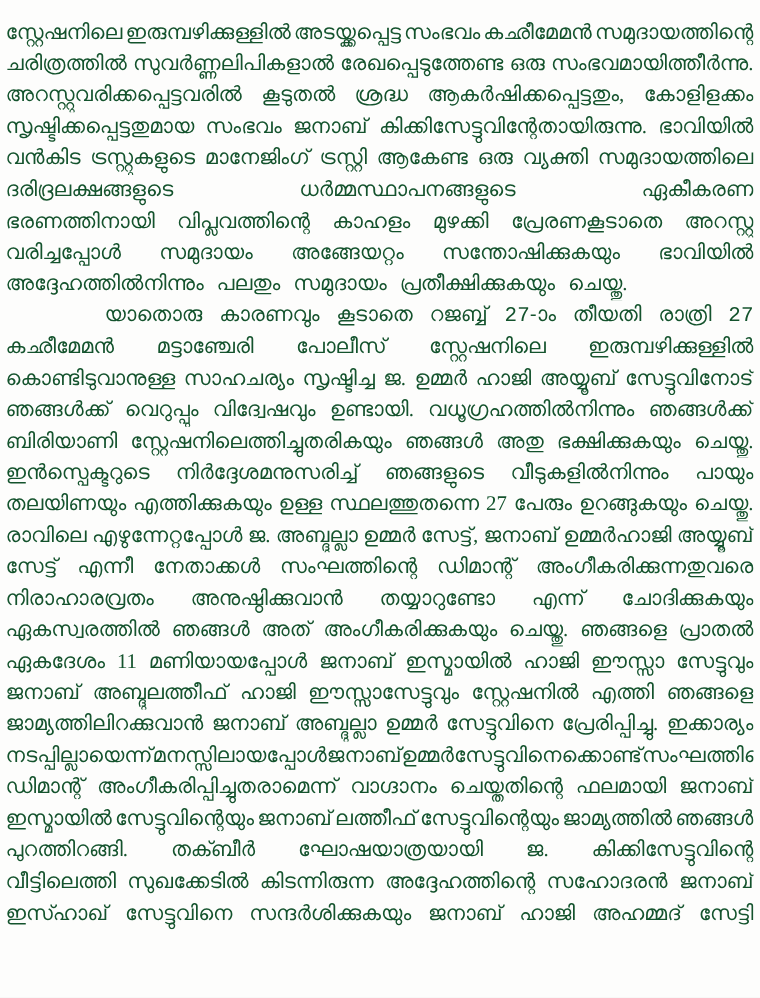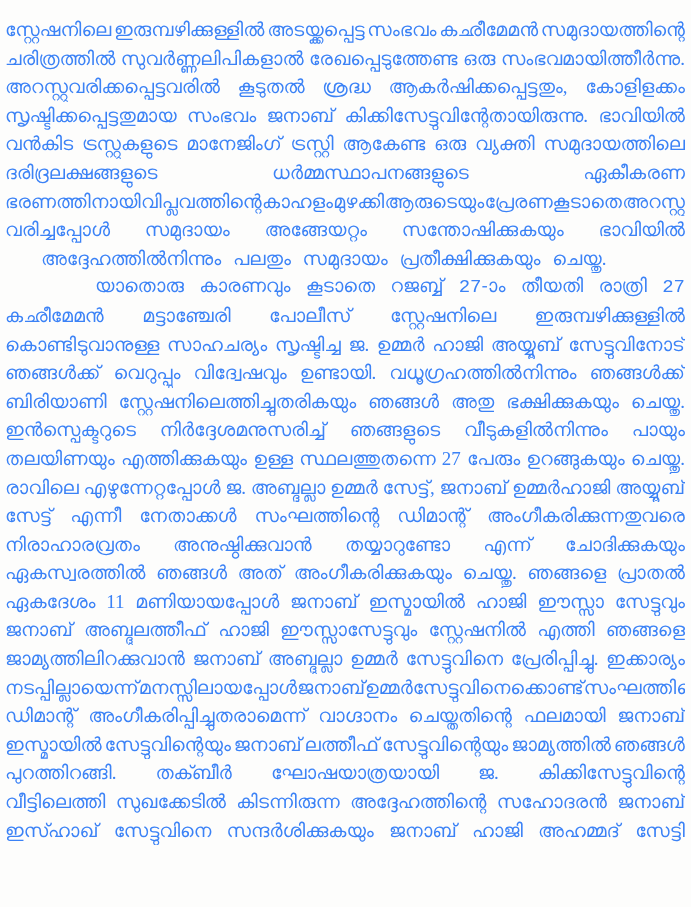--- a/index.html
+++ b/index.html
@@ -6,41 +6,40 @@
     margin: 0;
     padding: 0;
     background: #f3f3f1;
   }
   .page {
     position: relative;
     width: 691px;
     height: 907px;
     margin: 0 auto;
     background: #fdfdfc;
-    color: #3b82f6;
+    color: #14532d;
     font-family: "Liberation Serif", "DejaVu Serif", serif;
     overflow: hidden;
     box-sizing: border-box;
     padding: 16px 6px 0 5px;
   }
   .paragraph { margin: 0; }
   .line {
     display: flex;
     justify-content: space-between;
     align-items: baseline;
     height: 28.6px;
     font-size: 19px;
     line-height: 28.6px;
     white-space: nowrap;
     overflow: hidden;
   }
   .line.plain {
     display: block;
     justify-content: flex-start;
-    margin-left: 36px;
   }
   .line.plain .word { margin-right: 7px; }
   .line.indent { padding-left: 90px; font-family: Liberation Mono, monospace; }
   .word { display: inline-block; }
   .word.u {
     border-bottom: 1.5px solid #1b1b1b;
     padding-bottom: 1px;
   }
 </style>
 </head>
@@ -91,21 +90,20 @@
         <div class="line">
           <span class="word">ദരിദ്രലക്ഷങ്ങളുടെ</span>
           <span class="word">ധർമ്മസ്ഥാപനങ്ങളുടെ</span>
           <span class="word">ഏകീകരണ</span>
         </div>
         <div class="line">
           <span class="word">ഭരണത്തിനായി</span>
           <span class="word">വിപ്ലവത്തിന്റെ</span>
           <span class="word">കാഹളം</span>
           <span class="word">മുഴക്കി</span>
-          <span class="word">ആരുടെയും</span>
           <span class="word">പ്രേരണകൂടാതെ</span>
           <span class="word">അറസ്റ്റു</span>
         </div>
         <div class="line">
           <span class="word">വരിച്ചപ്പോൾ</span>
           <span class="word">സമുദായം</span>
           <span class="word">അങ്ങേയറ്റം</span>
           <span class="word">സന്തോഷിക്കുകയും</span>
           <span class="word">ഭാവിയിൽ</span>
         </div>

